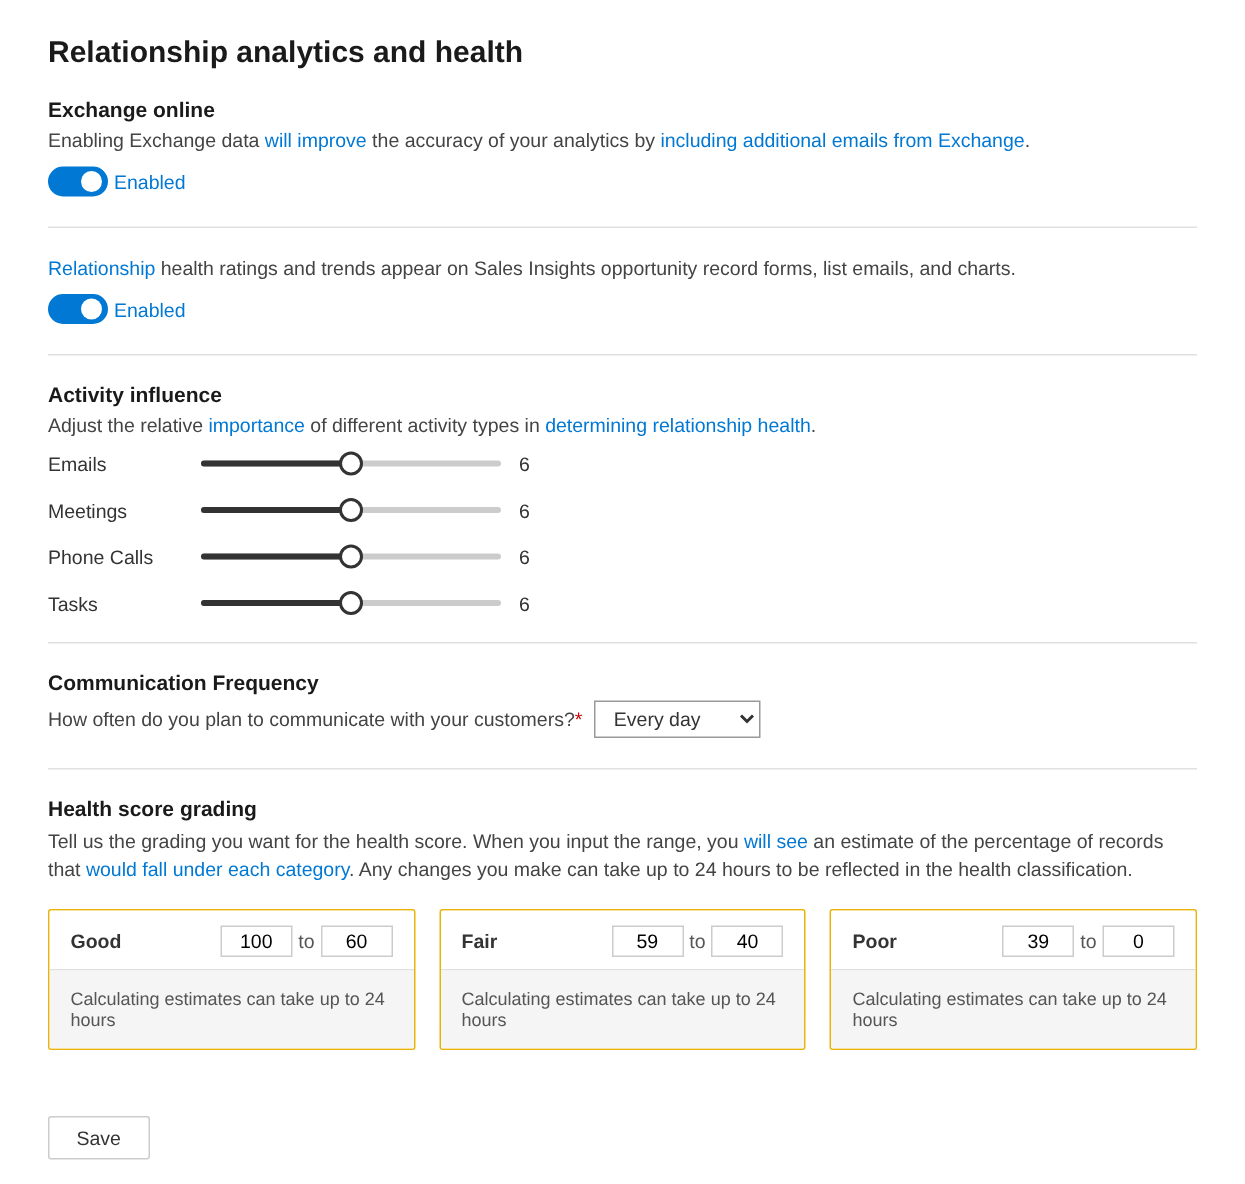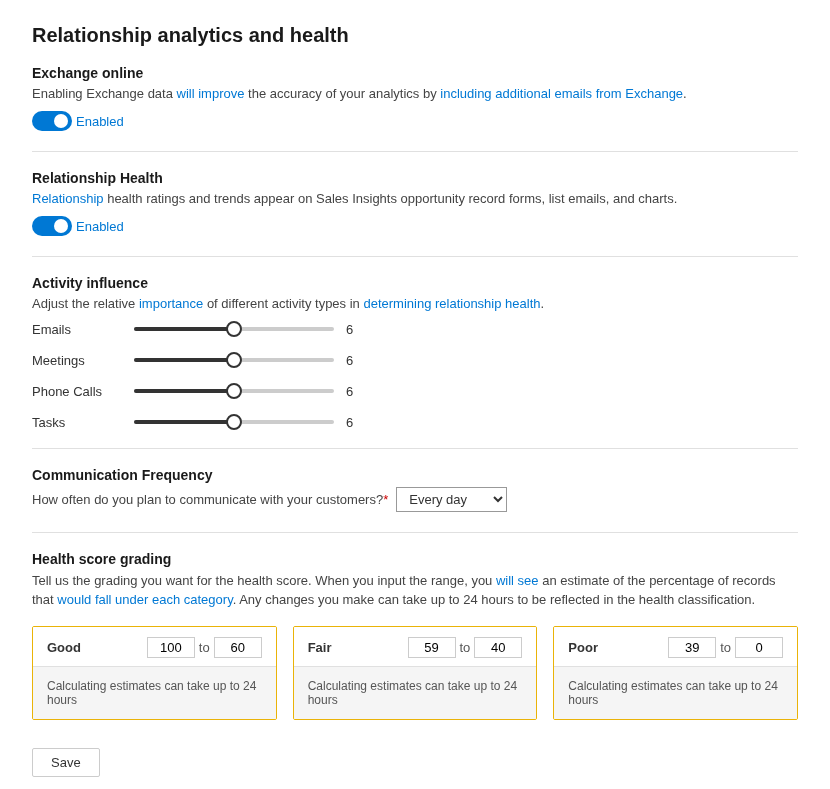--- a/index.html
+++ b/index.html
@@ -194,21 +194,21 @@
       min-height: 50px;
     }
     .save-btn {
       border: 1px solid #ccc;
       background: #fff;
       padding: 6px 18px;
       font-size: 13px;
       color: #333;
       cursor: pointer;
       border-radius: 2px;
-      margin-top: 8px;
+      margin-top: 24px;
     }
   </style>
 </head>
 <body>
 
 
 
 
 <h1>Relationship analytics and health</h1>
 
@@ -221,21 +221,20 @@
   <div class="toggle-row">
     <div class="toggle"></div>
     <span class="toggle-label">Enabled</span>
   </div>
 </div>
 
 <hr class="divider">
 
 
 <div class="section">
-  <h2>Relationship Health</h2>
   <p class="section-desc">
     <a class="link">Relationship</a><span> health ratings and trends appear on Sales Insights opportunity record forms, list emails, and charts.</span>
   </p>
   <div class="toggle-row">
     <div class="toggle"></div>
     <span class="toggle-label">Enabled</span>
   </div>
 </div>
 
 <hr class="divider">

